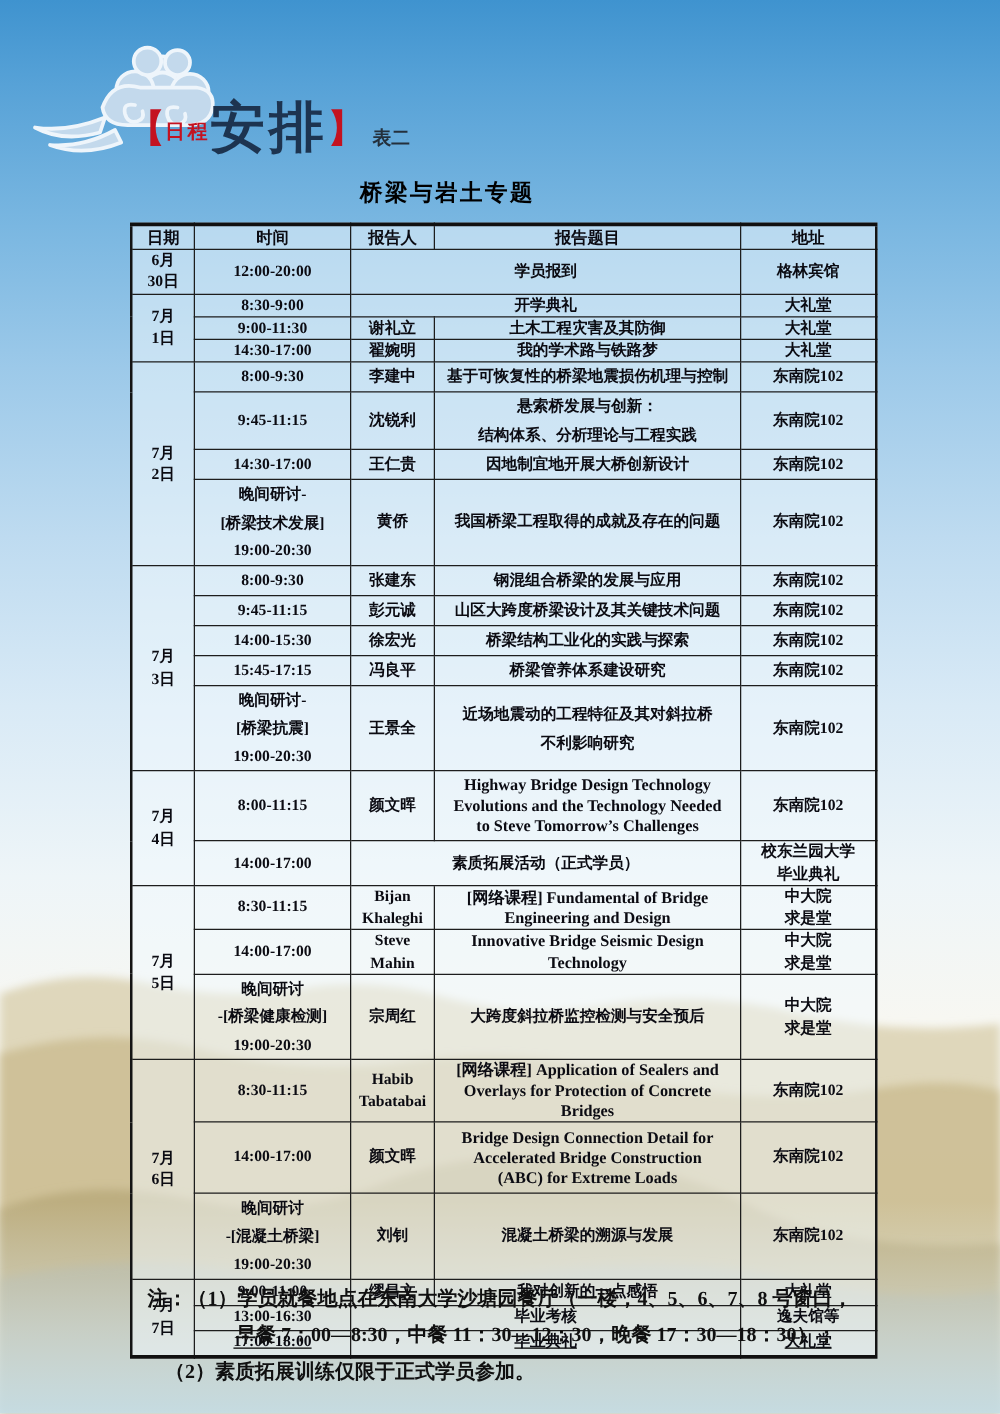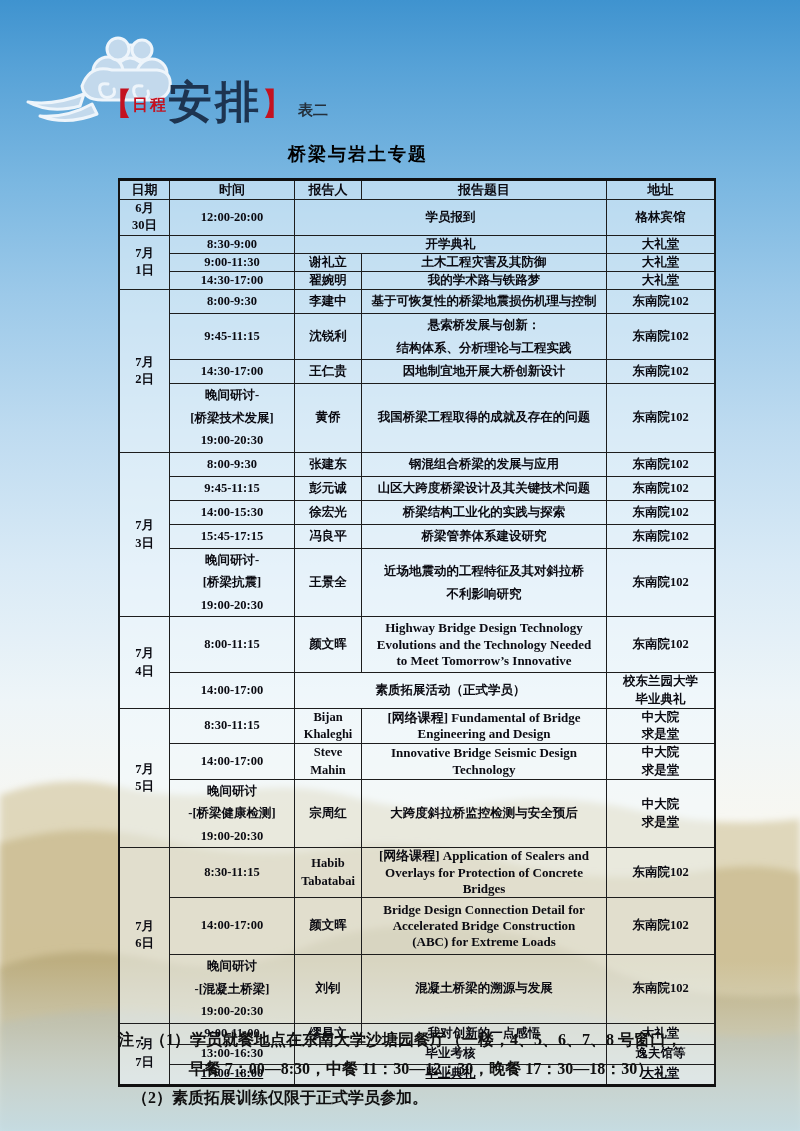--- a/index.html
+++ b/index.html
@@ -19,21 +19,21 @@
 
   .masthead{position:absolute;left:102px;top:82px;display:flex;align-items:flex-end;white-space:nowrap;}
   .bracket{color:#c41220;font-size:30px;font-weight:bold;line-height:1;padding-bottom:5px;}
   .mast-tag{color:#c41220;font-size:16px;font-weight:bold;letter-spacing:2px;padding-bottom:8px;}
   .mast-big{color:#1d3450;font-size:44px;font-weight:bold;letter-spacing:3px;line-height:.95;}
   .mast-suffix{color:#24303c;font-size:15px;font-weight:bold;padding-bottom:4px;margin-left:6px;}
 
   .page-title{position:absolute;top:142px;left:0;width:716px;text-align:center;
     font-size:18px;font-weight:bold;color:#000;letter-spacing:2px;}
 
-  .sched-wrap{position:absolute;left:118px;top:178px;}
+  .sched-wrap{position:absolute;left:104px;top:178px;}
   table.sched{border-collapse:collapse;table-layout:fixed;width:570px;
     background:rgba(242,249,253,0.52);
     border:2px solid #141414;border-top:3px solid #101010;border-bottom:3px solid #101010;}
   table.sched th,table.sched td{
     border:1px solid #1d1d1d;text-align:center;vertical-align:middle;
     padding:0 2px;font-weight:bold;color:#0b0b12;overflow:hidden;}
   table.sched th{font-size:13px;}
   table.sched td{font-size:12.5px;}
   td.date-cell{font-size:13px;}
   .line{line-height:1.38;}
@@ -314,21 +314,21 @@
             </td>
             <td>
               <div class="line">8:00-11:15</div>
             </td>
             <td>
               <div class="line">颜文晖</div>
             </td>
             <td class="en ">
               <div class="line">Highway Bridge Design Technology</div>
               <div class="line">Evolutions and the Technology Needed</div>
-              <div class="line">to Meet Tomorrow’s Innovative</div>
+              <div class="line">to Steve Tomorrow’s Challenges</div>
             </td>
             <td>
               <div class="line">东南院102</div>
             </td>
           </tr>
           <tr style="height: 34px;">
             <td>
               <div class="line">14:00-17:00</div>
             </td>
             <td colspan="2">

